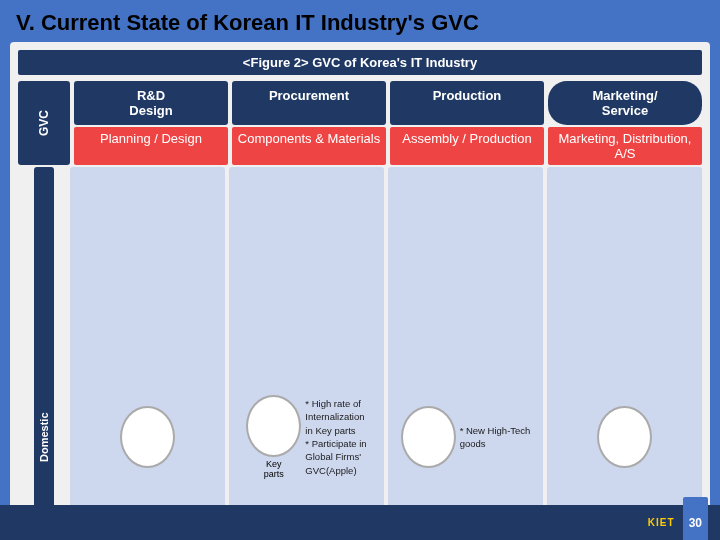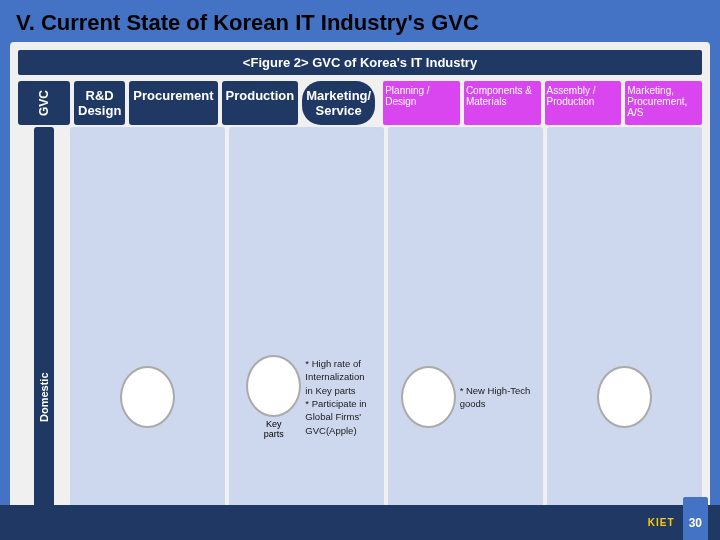--- a/index.html
+++ b/index.html
@@ -44,23 +44,24 @@
       text-align: center;
       background: #1f3864;
       color: white;
       font-size: 13px;
       font-weight: bold;
       padding: 7px 4px;
       border-radius: 3px;
     }
     .sub-header-cell {
       flex: 1;
-      background: #d946ef;
-      color: white;
-      font-size: 10px;
+      text-align: center;
+      background: #ef4444;
+      color: white;
+      font-size: 13px;
       padding: 4px 2px;
       border-radius: 2px;
     }
     .body-section {
       display: flex;
       flex-direction: row;
       gap: 0;
       margin-bottom: 3px;
     }
     .row-label-col {
@@ -155,38 +156,38 @@
 <div class="main-content">
   <div class="figure-title">&lt;Figure 2&gt; GVC of Korea's IT Industry</div>
 
   <div class="table-wrapper">
 
     <div style="display:flex;flex-direction:row;margin-bottom:2px;gap:4px;">
 
       <div style="width:52px;display:flex;align-items:stretch;justify-content:center;">
         <div style="writing-mode:vertical-rl;transform:rotate(180deg);background:#1f3864;color:white;font-size:12px;font-weight:bold;padding:4px;border-radius:3px;display:flex;align-items:center;justify-content:center;width:100%;">GVC</div>
       </div>
-      <div style="flex:1;display:flex;flex-direction:row;gap:8px;">
+      <div style="flex:1;display:flex;flex-direction:column;gap:2px;">
 
         <div style="display:flex;flex-direction:row;gap:4px;">
           <div class="header-cell" style="white-space:pre-line;">R&amp;D
 Design</div>
           <div class="header-cell">Procurement</div>
           <div class="header-cell">Production</div>
           <div class="header-cell" style="white-space:pre-line;border-radius:19px;">Marketing/
 Service</div>
         </div>
 
         <div style="display:flex;flex-direction:row;gap:4px;">
           <div class="sub-header-cell">Planning /
 Design</div>
           <div class="sub-header-cell">Components &amp; Materials</div>
           <div class="sub-header-cell">Assembly / Production</div>
           <div class="sub-header-cell">Marketing,
-Procurement, A/S</div>
+Distribution, A/S</div>
         </div>
       </div>
     </div>
 
     <div class="body-section" style="margin-bottom:4px;">
       <div class="row-label-col">
         <div class="row-label">Domestic</div>
       </div>
       <div class="row-cells">
 

